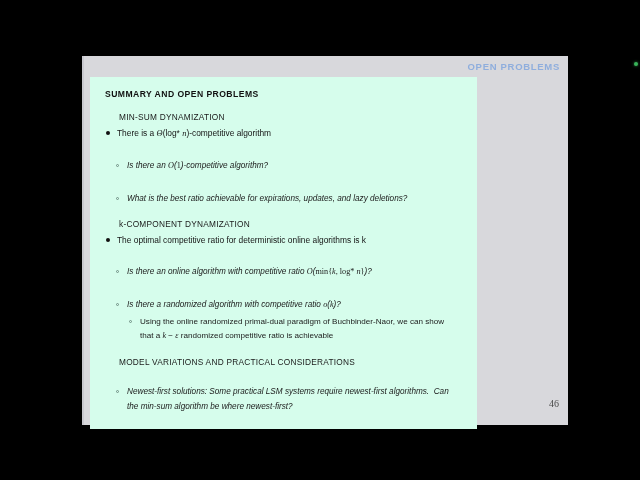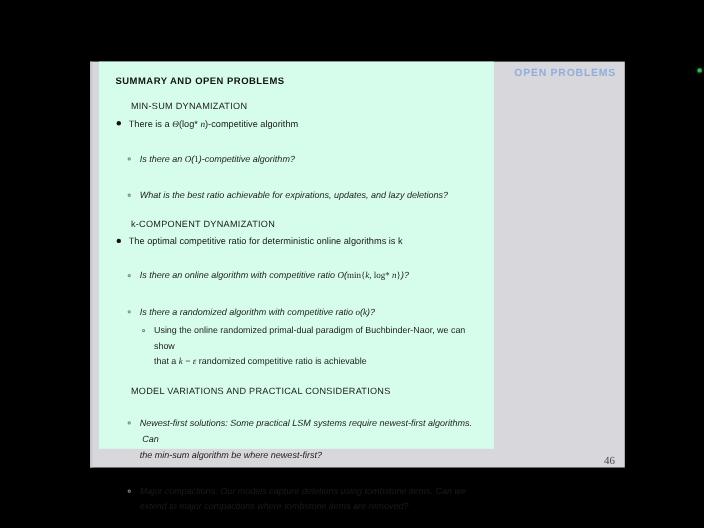--- a/index.html
+++ b/index.html
@@ -50,32 +50,32 @@
     font-size: 9.5px;
     font-weight: bold;
     letter-spacing: 0.7px;
     color: #8faedd;
   }
 
   
   #page-number {
     position: absolute;
     right: 9px;
-    bottom: 0;
+    bottom: 16px;
     font-size: 10px;
     color: #4a4a4a;
     font-family: "Liberation Serif", serif;
   }
 
   
   #content-panel {
     position: absolute;
     left: 8px;
-    top: 0;
-    width: 359px;
+    top: 21px;
+    width: 387px;
     height: 352px;
     background: #d6fdec;
     padding: 10px 12px 12px 14px;
     box-sizing: border-box;
     color: #1c1c1c;
   }
 
   .slide-title {
     font-size: 8.6px;
     font-weight: bold;
@@ -209,22 +209,20 @@
         <li class="b2">Is there a randomized algorithm with competitive ratio
           <span class="mathrm" style="font-style:italic">o</span>(<span class="mathit">k</span>)?</li>
         <li class="b3">Using the online randomized primal-dual paradigm of Buchbinder-Naor, we can show
           <span class="cont">that a <span class="mathit">k</span> − <span class="mathit">ε</span> randomized competitive ratio is achievable</span></li>
       </ul>
 
       <div class="section-head tight">MODEL VARIATIONS AND PRACTICAL CONSIDERATIONS</div>
       <ul class="lvl1">
         <li class="b2">Newest-first solutions: Some practical LSM systems require newest-first algorithms. &nbsp;Can
           <span class="cont">the min-sum algorithm be where newest-first?</span></li>
-        <li class="b2">Major compactions: Our models capture deletions using tombstone items. Can we
-          <span class="cont">extend to major compactions where tombstone items are removed?</span></li>
       </ul>
 
     </div>
 
     <div id="page-number">46</div>
   </div>
 
 </div>
 
 </body></html>

